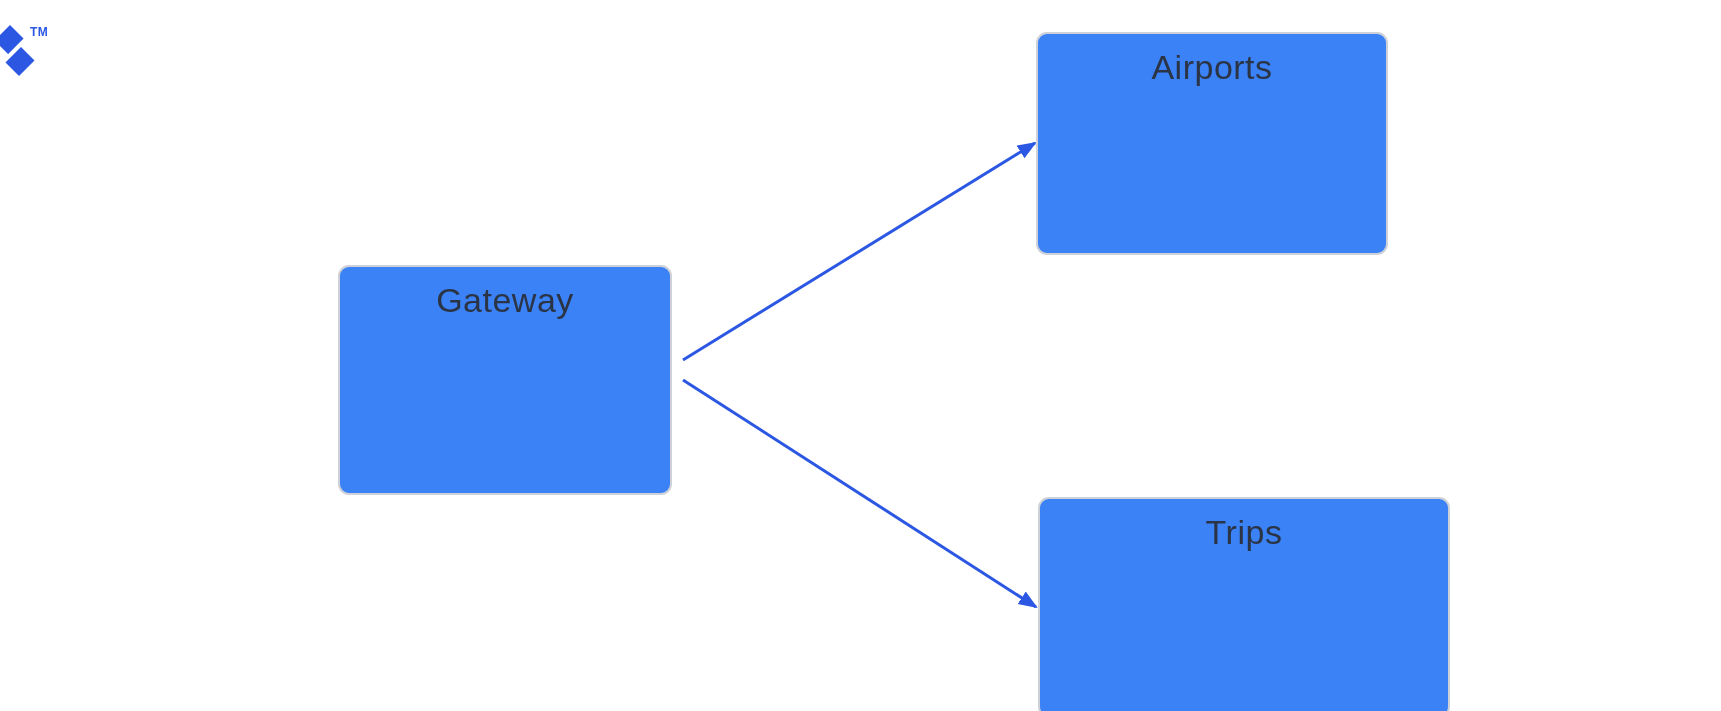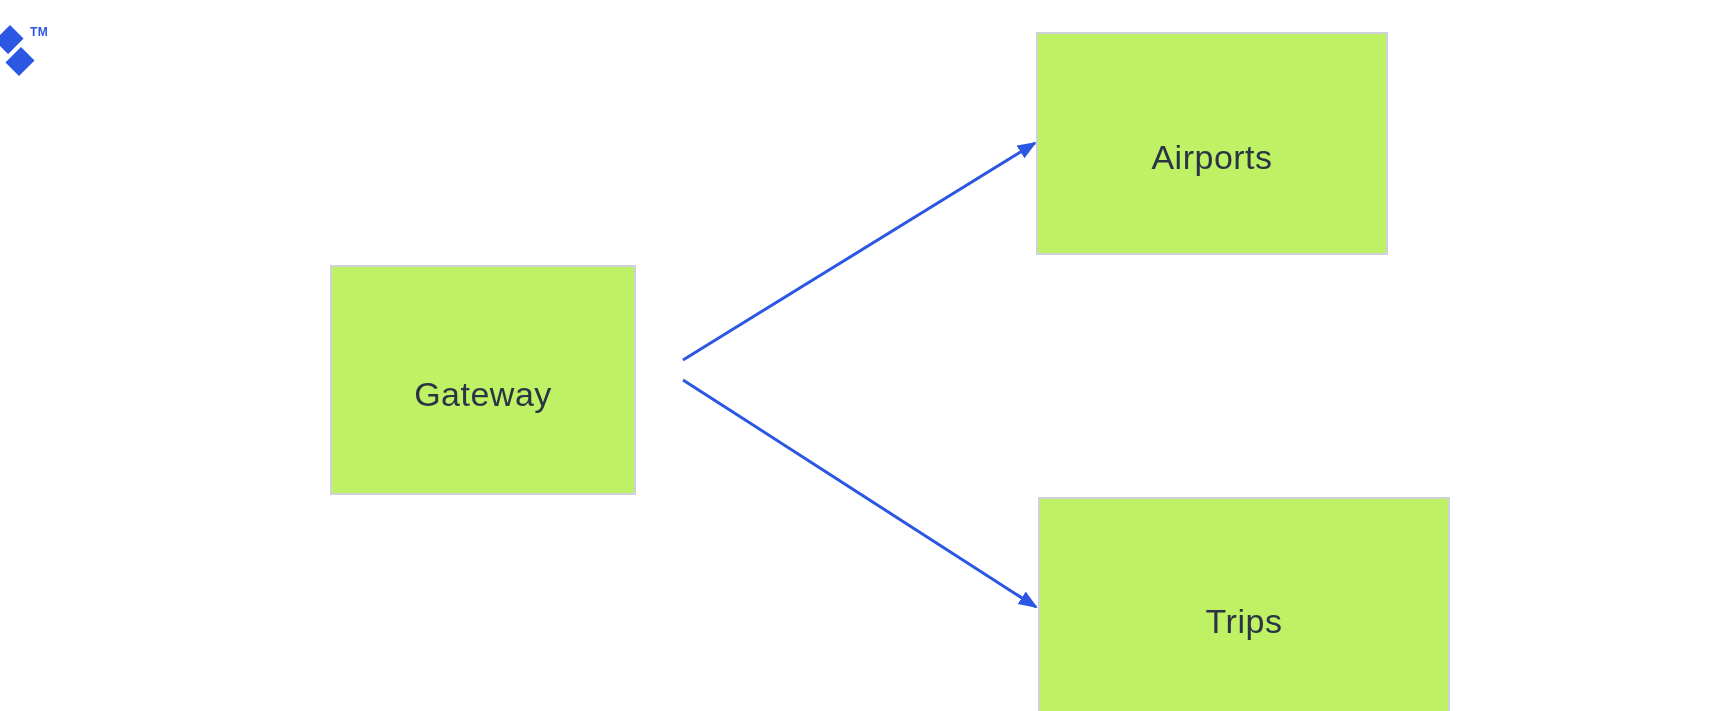--- a/index.html
+++ b/index.html
@@ -32,35 +32,34 @@
     left: 30px; top: 0;
     font-size: 12px;
     font-weight: 700;
     letter-spacing: 0.5px;
     color: #2b57e3;
   }
   
   .node {
     position: absolute;
     box-sizing: border-box;
-    background: #bef264;
+    background: #3b82f6;
     border: 2px solid #ced1d7;
-    border-radius: 0;
+    border-radius: 11px;
     display: flex;
-    align-items: center;
     justify-content: center;
   }
   .node .label {
     font-size: 34px;
     font-weight: 400;
     letter-spacing: 0.5px;
     color: #2b3445;
     transform: translateY(14px);
   }
-  #node-gateway  { left: 330px;  top: 240px; width: 306px; height: 230px; }
+  #node-gateway  { left: 338px;  top: 240px; width: 334px; height: 230px; }
   #node-airports { left: 1036px; top: 7px;   width: 352px; height: 223px; }
   #node-trips    { left: 1038px; top: 472px; width: 412px; height: 221px; }
   .edges {
     position: absolute;
     left: 0; top: 0;
     pointer-events: none;
   }
 </style>
 </head>
 <body>

